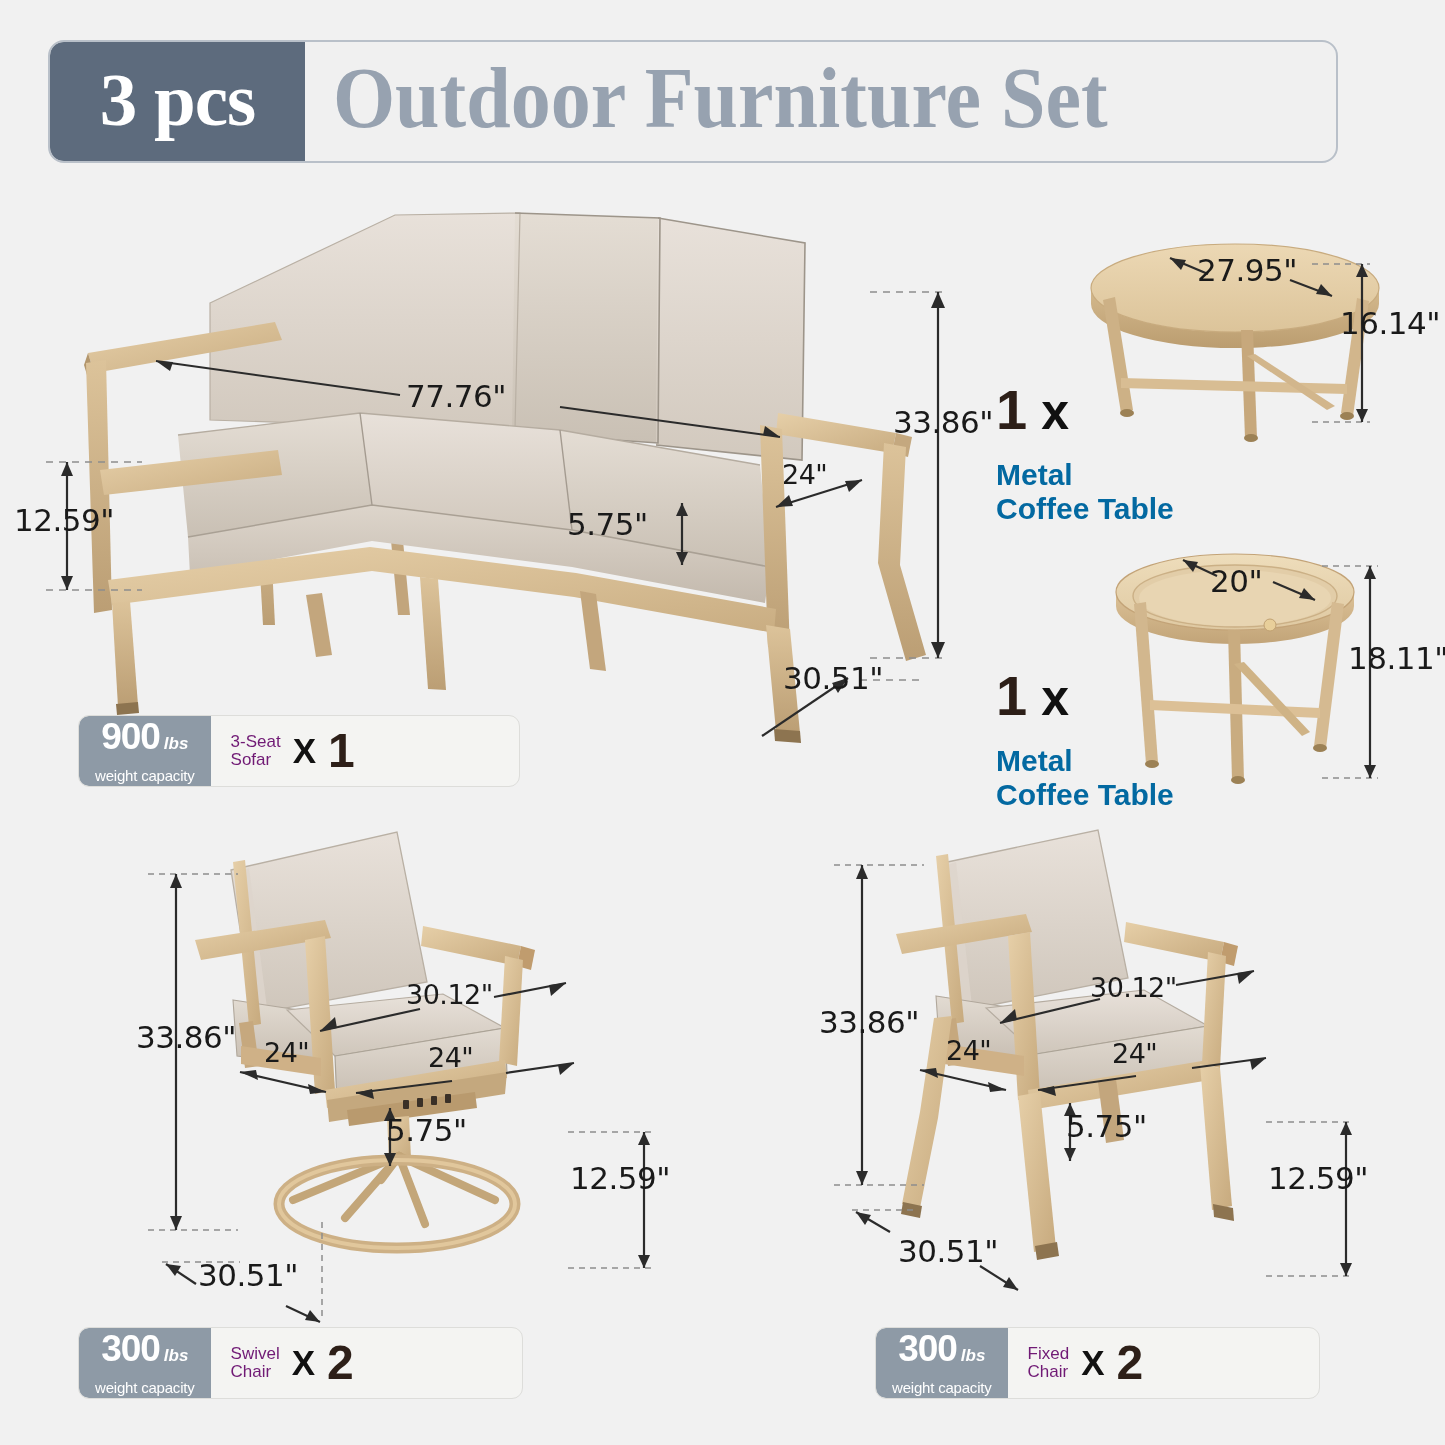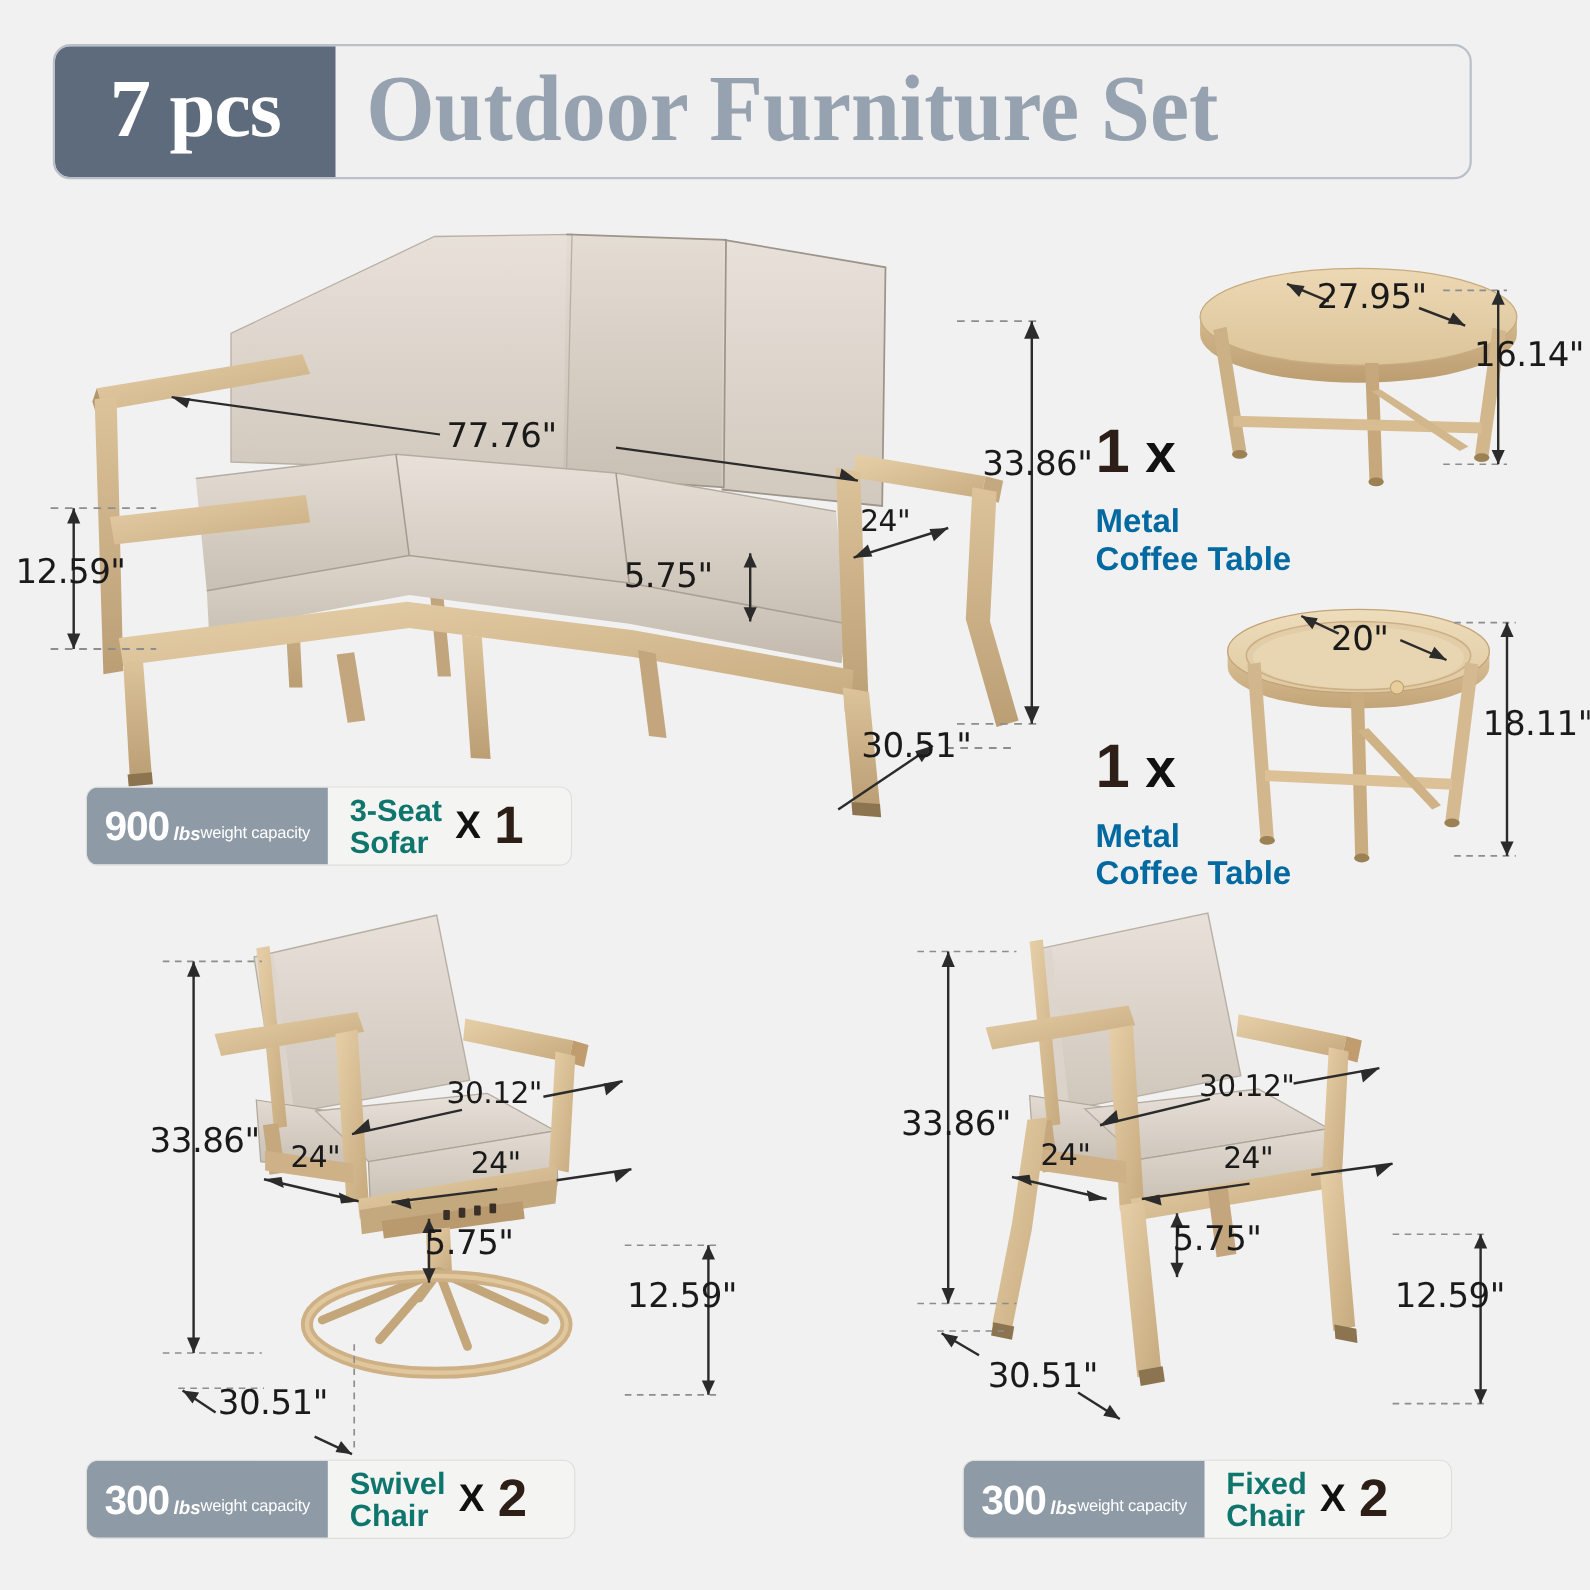--- a/index.html
+++ b/index.html
@@ -55,37 +55,37 @@
     height: 72px;
     border: 1.5px solid #ddddda;
     border-radius: 11px;
     background: #f4f4f2;
     display: flex; align-items: stretch;
     overflow: hidden;
   }
   .cap-left {
     background: #8e9aa6;
     border-radius: 9px 0 0 9px;
-    display: flex; 
+    display: flex; flex-direction: column;
     align-items: center; justify-content: center;
     color: #ffffff;
     padding: 0 16px;
   }
   .cap-num-row { display: flex; align-items: baseline; line-height: 1; }
   .cap-num { font-size: 37px; font-weight: bold; letter-spacing: -1px; }
   .cap-lbs { font-size: 17px; font-weight: bold; margin-left: 4px; font-style: italic; }
   .cap-sub { font-size: 15px; margin-top: 12px; letter-spacing: -0.2px; }
   .cap-right {
     flex: 1;
     display: flex; align-items: center;
     padding: 0 16px 0 20px;
     gap: 12px;
   }
   .cap-name {
-    font-size: 28px; font-weight: bold; color: #0f766e;
+    font-size: 17px; font-weight: normal; color: #701a75;
     line-height: 1.04; white-space: pre-line;
   }
   .cap-x { font-size: 35px; font-weight: bold; color: #111; }
   .cap-count { font-size: 48px; font-weight: bold; color: #2d1f18; line-height: 1; }
 
   
   .dim {
     position: absolute;
     font-size: 31px;
     color: #1a1a1a;
@@ -108,21 +108,21 @@
   svg { position: absolute; left: 0; top: 0; overflow: visible; }
   .art { position: absolute; }
 </style>
 </head>
 <body>
 
 <div id="page">
 
   <div class="banner">
     <div class="banner-badge">
-      <span>7 pcs</span>
+      <span>3 pcs</span>
     </div>
     <div class="banner-title">Outdoor Furniture Set</div>
   </div>
 
   <svg class="art" style="left:60px; top:185px;" width="910" height="560" viewBox="0 0 910 560">
     <defs>
       <linearGradient id="woodA" x1="0" y1="0" x2="1" y2="1">
         <stop offset="0%" stop-color="#e6cfa8"></stop>
           <stop offset="100%" stop-color="#c9ad82"></stop>
       </linearGradient>

